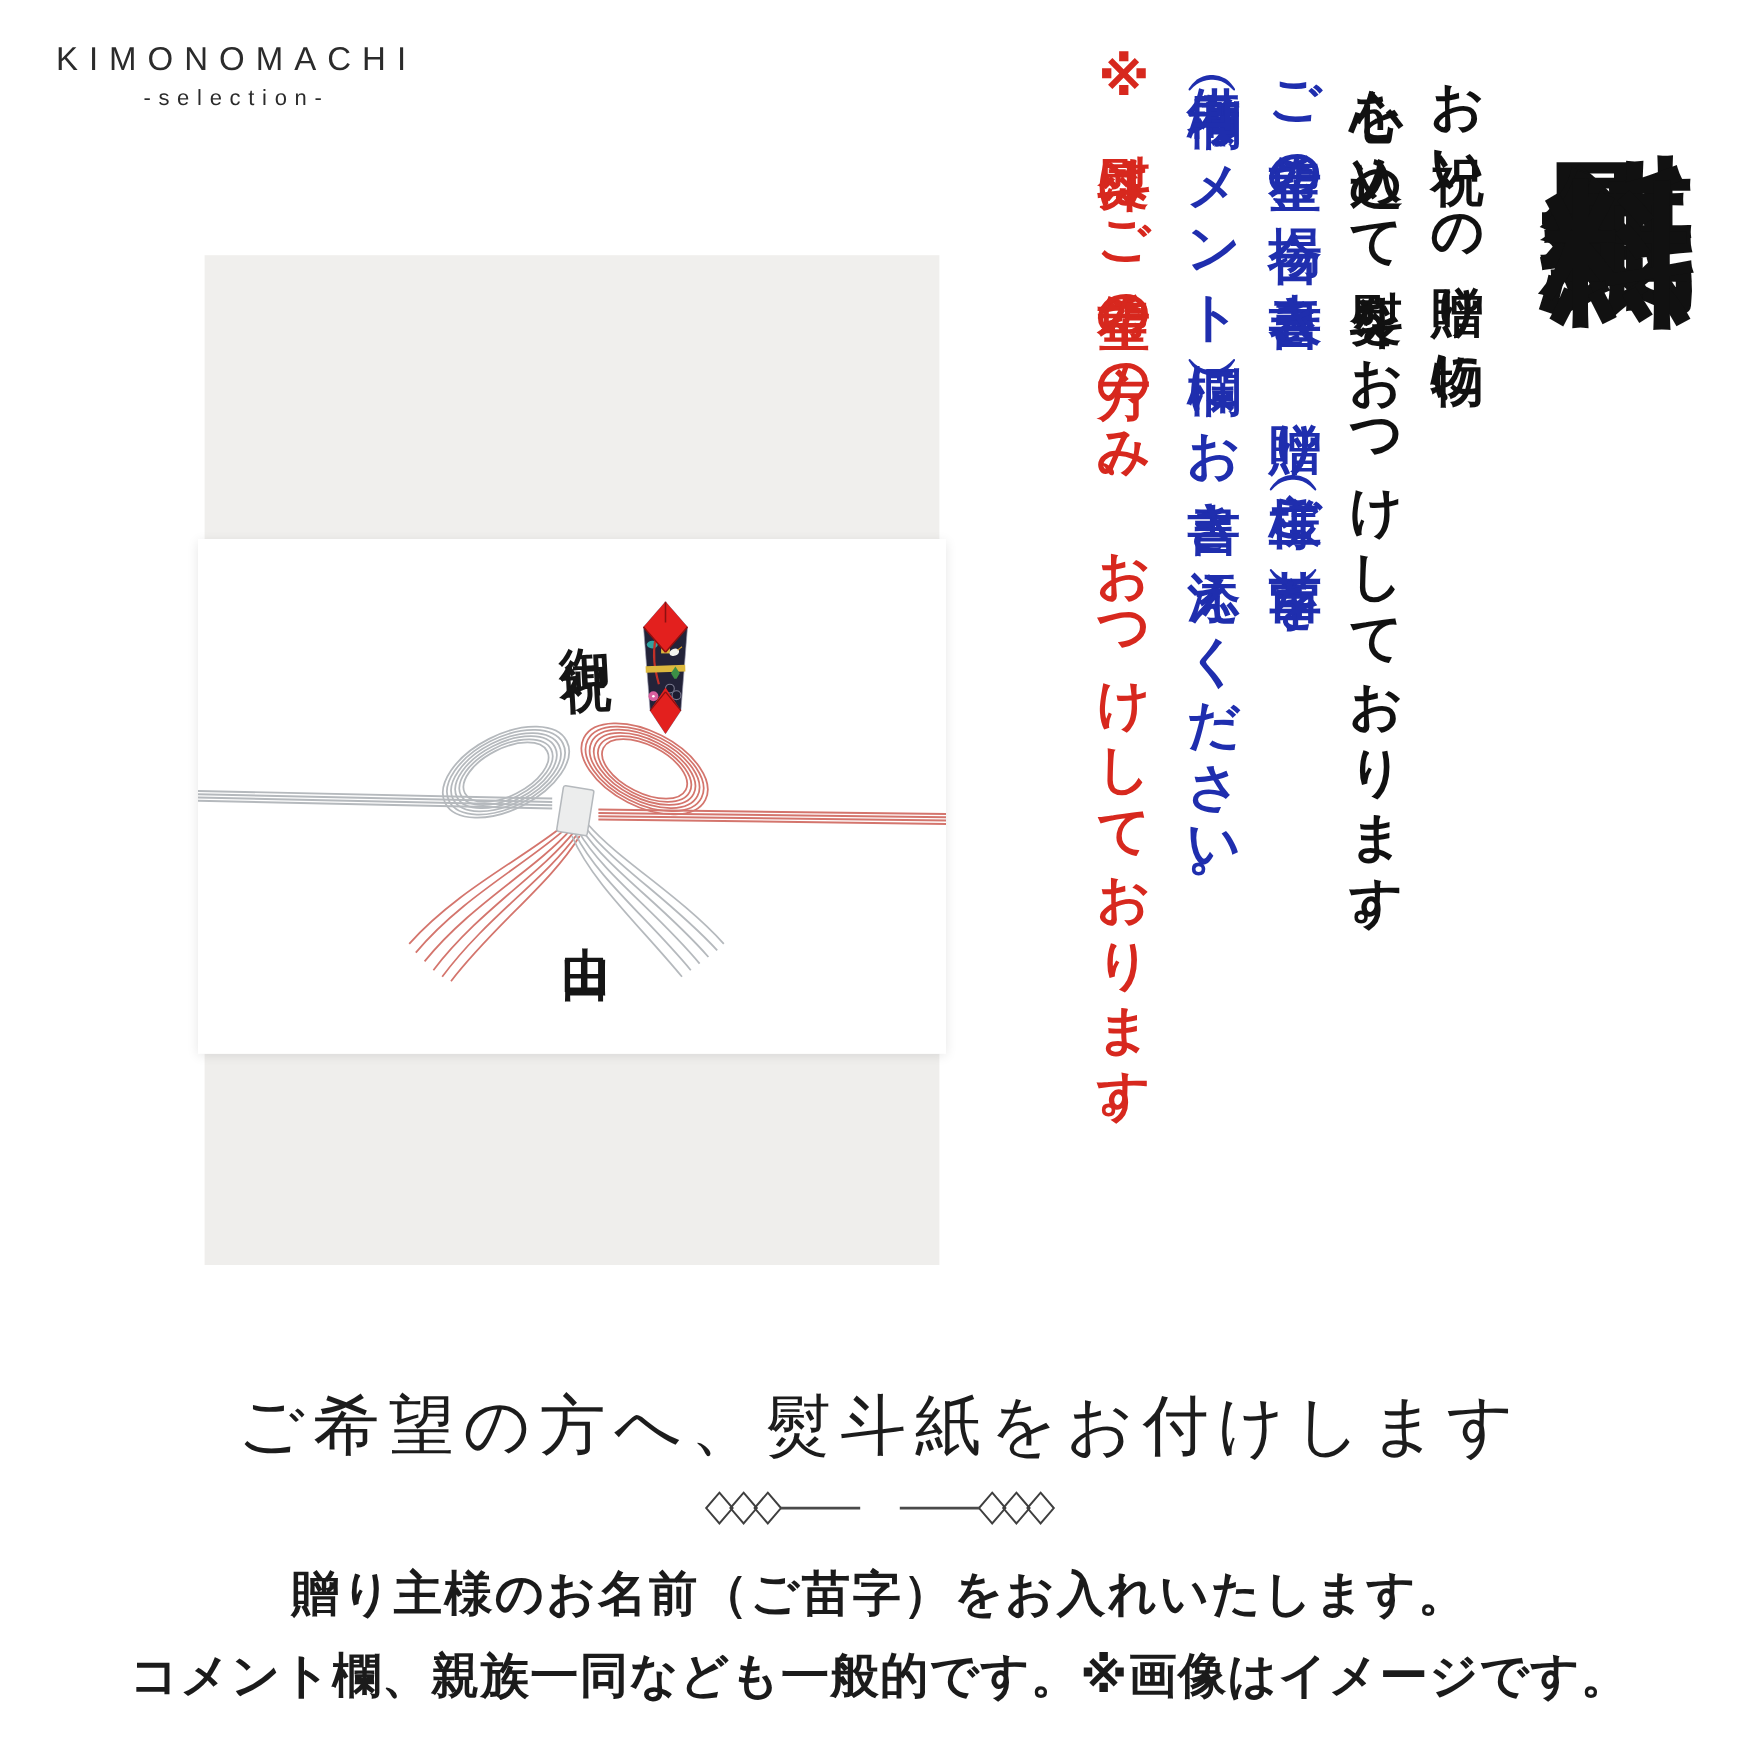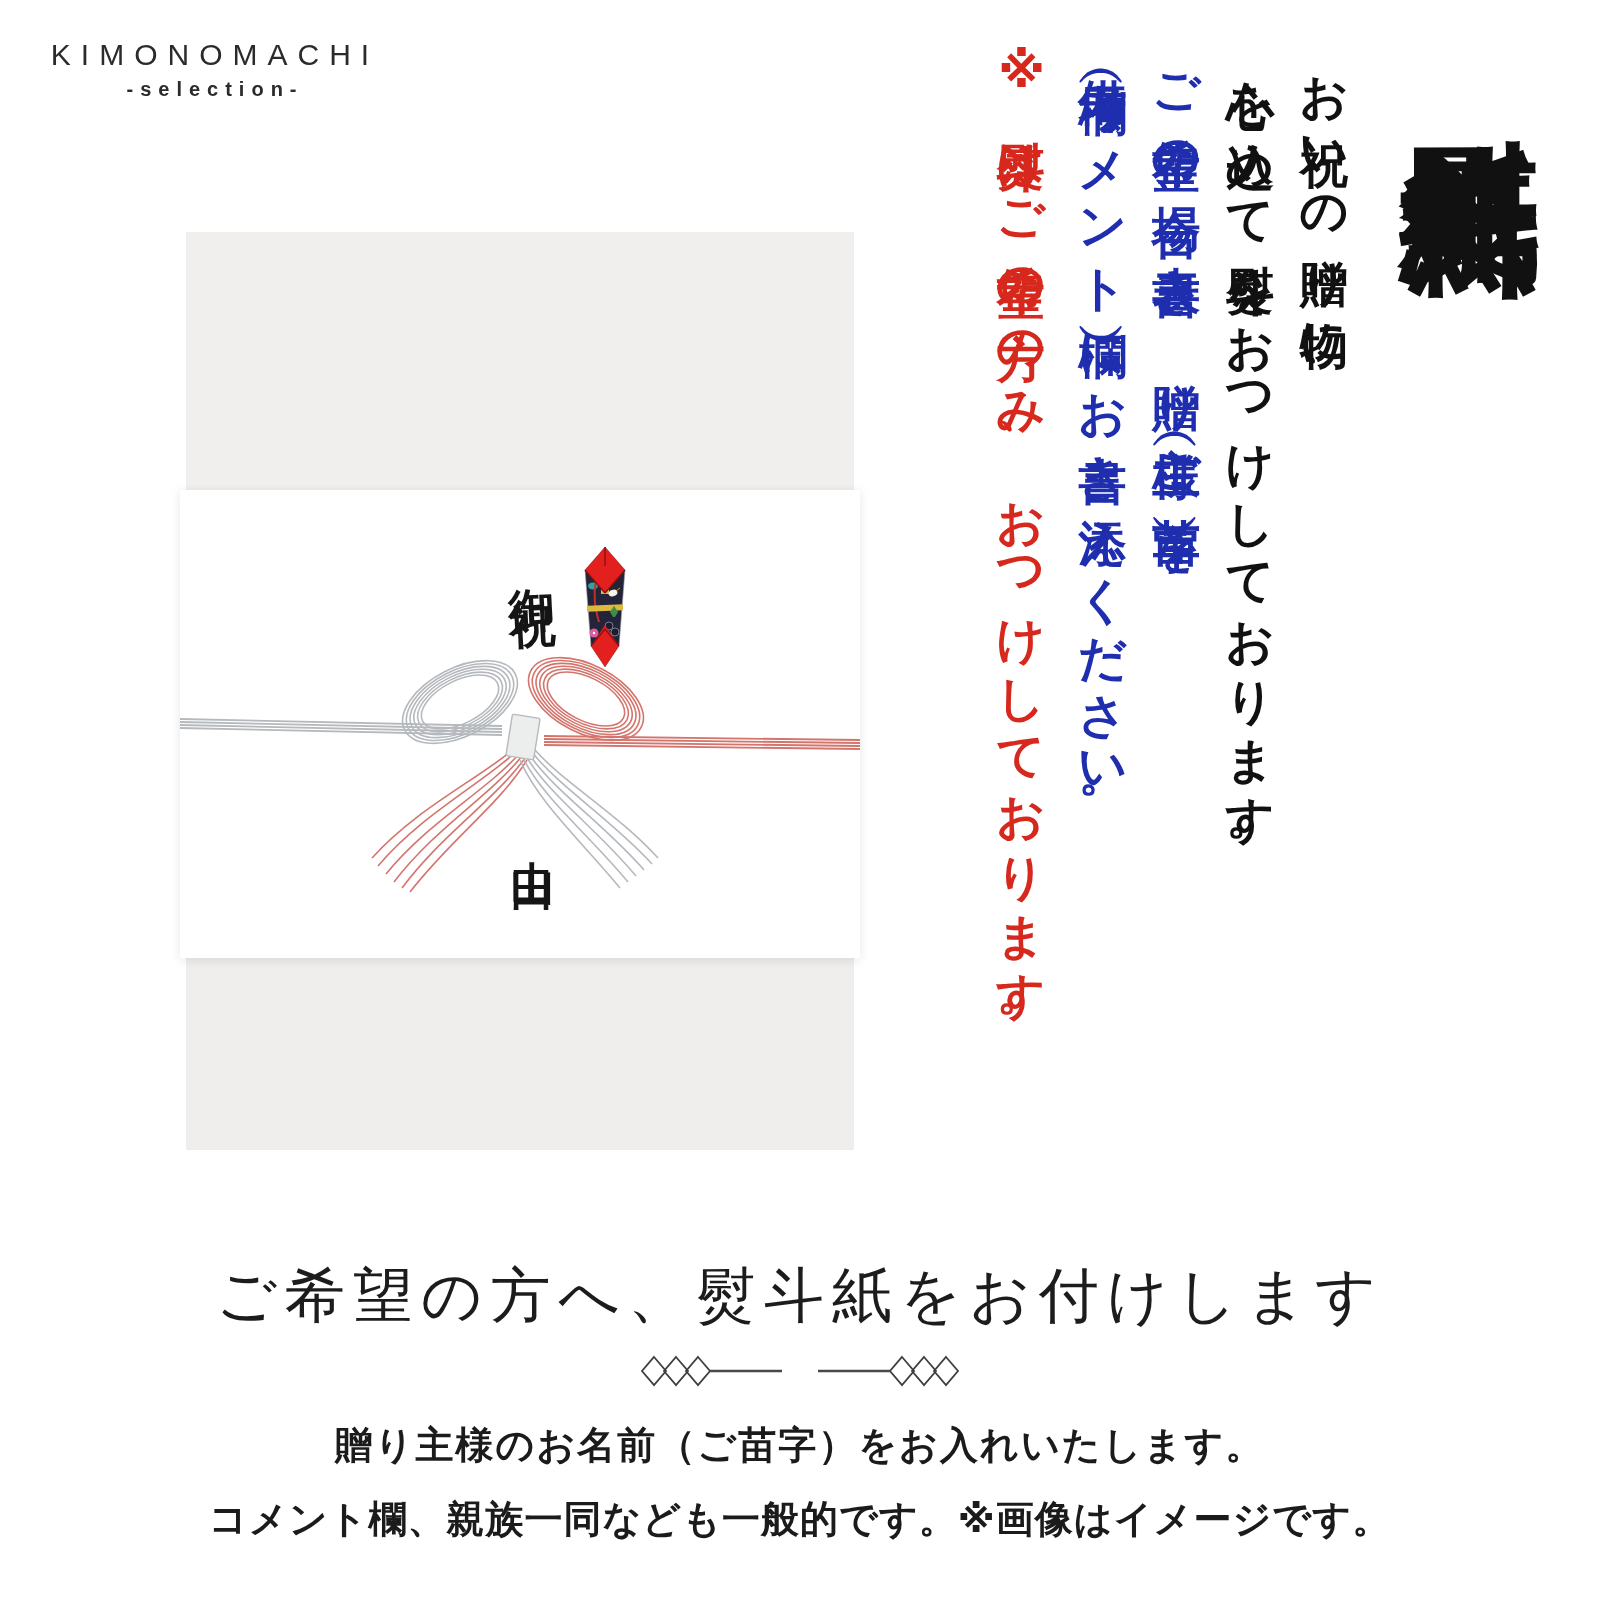--- a/index.html
+++ b/index.html
@@ -3,21 +3,21 @@
 <meta charset="utf-8">
 <style>
   html,body{margin:0;padding:0;background:#ffffff;}
   .page{position:relative;width:1600px;height:1600px;background:#ffffff;overflow:hidden;
         font-family:"Liberation Sans","DejaVu Sans",sans-serif;color:#111;}
   .vtext{writing-mode:vertical-rl;}
 
   
   .logo{position:absolute;left:48px;top:38px;width:334px;text-align:center;color:#2b2b2b;}
   .logo-name{font-size:30px;letter-spacing:10px;font-weight:500;white-space:nowrap;}
-  .logo-sub{font-size:20px;letter-spacing:7px;font-weight:700;margin-top:6px;}
+  .logo-sub{font-size:20px;letter-spacing:7px;font-weight:400;margin-top:6px;}
 
   
   .main-title{position:absolute;left:1398px;top:26px;margin:0;
       writing-mode:vertical-rl;font-family:"Liberation Serif","DejaVu Serif",serif;
       font-size:140px;font-weight:600;letter-spacing:5px;line-height:1.04;color:#111;}
 
   
   .intro{position:absolute;top:42px;left:965px;width:385px;height:1200px;writing-mode:vertical-rl;}
   .vcol{margin:0 0 0 22px;font-size:48px;line-height:1.08;letter-spacing:4px;font-weight:700;}
   .vcol.extra{margin-left:30px;}
@@ -37,21 +37,21 @@
       font-size:46px;font-weight:700;letter-spacing:12px;color:#151515;transform:rotate(-3deg);}
   .sender{position:absolute;left:323px;top:336px;font-family:"Liberation Serif","DejaVu Serif",serif;
       font-size:44px;font-weight:700;letter-spacing:10px;color:#151515;}
 
   
   .headline{position:absolute;left:0;top:1256px;width:1600px;margin:0;text-align:center;
       font-family:"Liberation Serif","DejaVu Serif",serif;font-size:60px;font-weight:500;
       letter-spacing:8px;color:#1c1c1c;}
   .divider{position:absolute;left:640px;top:1352px;width:320px;height:38px;}
   .note{position:absolute;left:0;width:1600px;margin:0;text-align:center;
-      font-size:38px;font-weight:600;letter-spacing:2px;color:#1b1b1b;}
+      font-size:44px;font-weight:600;letter-spacing:2px;color:#1b1b1b;}
   .note1{top:1420px;}
   .note2{top:1494px;letter-spacing:1px;}
 </style>
 </head>
 <body>
 
 <div class="page">
 
   <div class="logo">
     <div class="logo-name">KIMONOMACHI</div>

